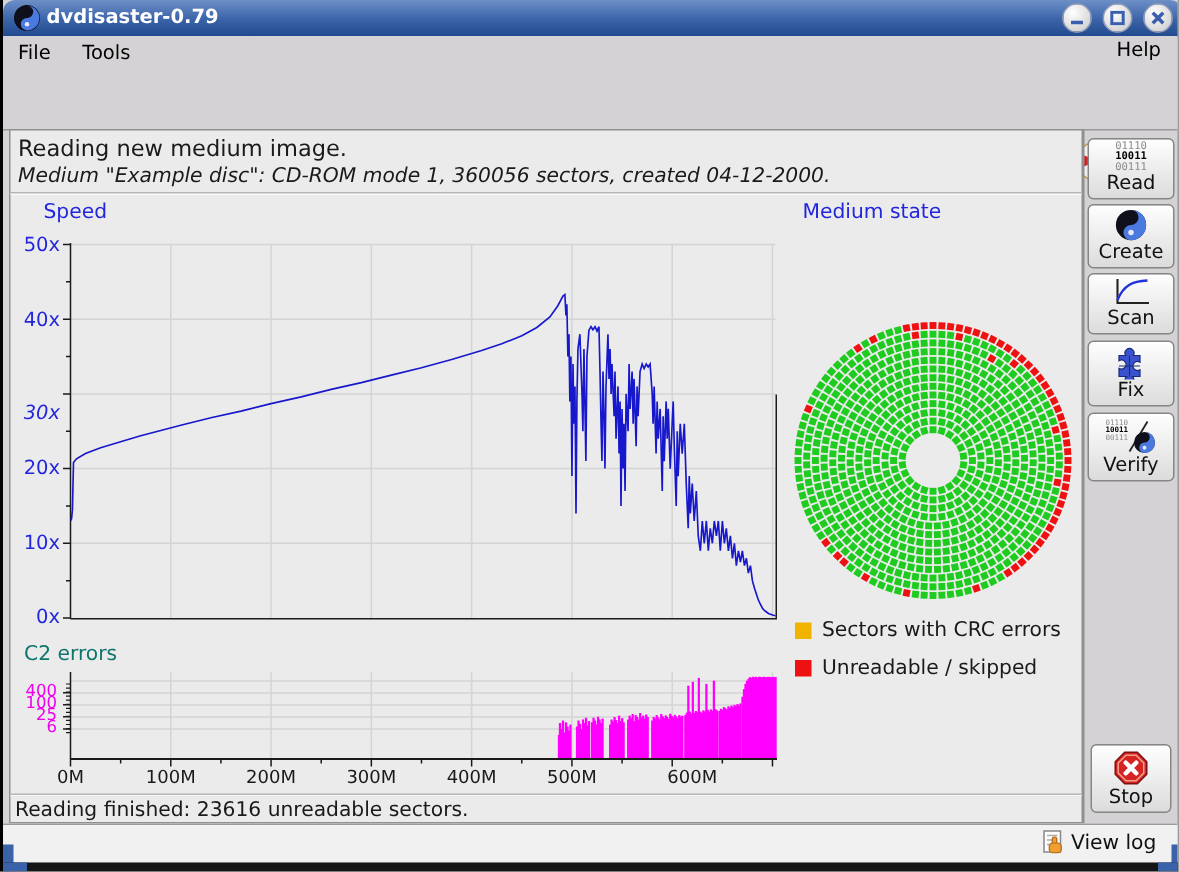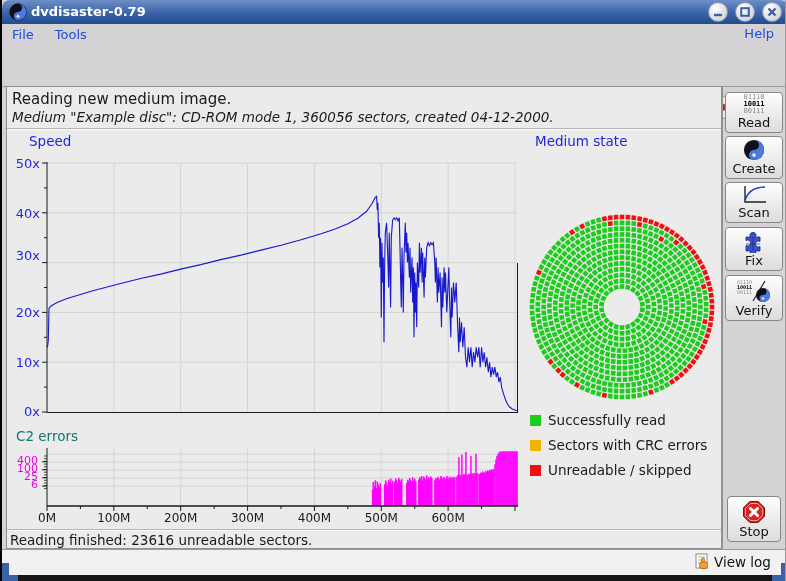--- a/index.html
+++ b/index.html
@@ -9,21 +9,21 @@
   .abs{position:absolute;}
   
   .titlebar{left:0;top:0;width:786px;height:24px;
     background:linear-gradient(#6d8fc6,#3a63a8 55%,#224a8e);
     border-radius:8px 8px 0 0;border-bottom:1px solid #17306b;}
   .title-text{left:29px;top:0;height:24px;line-height:24px;color:#fff;font-weight:bold;font-size:13px;}
   .wc{width:18px;height:18px;border-radius:50%;border:1px solid #8b98b8;
       background:radial-gradient(circle at 35% 30%,#ffffff,#c7c7c7);display:flex;align-items:center;justify-content:center;}
   
   .menubar{left:0;top:24px;width:786px;height:20px;background:#d5d2d5;}
-  .menuitem{display:inline-block;padding:2px 8px;font-size:13px;color:#1d4ed8;text-align:right;}
+  .menuitem{display:inline-block;padding:2px 8px;font-size:13px;color:#000000;text-align:right;}
   .toolbar{left:0;top:44px;width:786px;height:42px;background:#d5d2d5;border-bottom:1px solid #979797;}
   .tsep{top:48px;width:1px;height:34px;background:#a8a8a8;border-right:1px solid #f2f2f2;}
   .field{background:#fff;border:1px solid #7d7d7d;box-shadow:inset 1px 1px 0 #c9c9c9;
          font-family:"DejaVu Sans","Liberation Sans",sans-serif;font-size:13.5px;color:#111;padding:0 5px;box-sizing:border-box;}
   .combo{left:44px;top:50px;width:206px;height:30px;background:#fff;border:1px solid #7d7d7d;border-radius:2px;display:flex;}
   .combo-text{flex:1;line-height:28px;font-size:14px;padding-left:8px;color:#111;white-space:nowrap;}
   .combo-btn{width:24px;background:linear-gradient(#fcfcfc,#d8d8d8);border-left:1px solid #9a9a9a;display:flex;align-items:center;justify-content:center;}
   .arrow-down{width:0;height:0;border-left:5px solid transparent;border-right:5px solid transparent;border-top:6px solid #333;}
   
   .panel{left:4px;top:86px;width:716px;height:463px;background:#ebebeb;border:1px solid #909090;box-sizing:border-box;}
@@ -1134,43 +1134,39 @@
       <rect x="-2.3" y="-2.3" width="4.6" height="4.6" fill="#1ecb1e" transform="translate(61.6 12.9) rotate(337.5)"></rect>
       <rect x="-2.3" y="-2.3" width="4.6" height="4.6" fill="#1ecb1e" transform="translate(67.1 10.8) rotate(341.3)"></rect>
       <rect x="-2.3" y="-2.3" width="4.6" height="4.6" fill="#1ecb1e" transform="translate(72.7 9.1) rotate(345.0)"></rect>
       <rect x="-2.3" y="-2.3" width="4.6" height="4.6" fill="#ee1111" transform="translate(78.4 7.7) rotate(348.8)"></rect>
       <rect x="-2.3" y="-2.3" width="4.6" height="4.6" fill="#ee1111" transform="translate(84.3 6.8) rotate(352.5)"></rect>
       <rect x="-2.3" y="-2.3" width="4.6" height="4.6" fill="#ee1111" transform="translate(90.1 6.2) rotate(356.3)"></rect>
     </svg>
   <div id="tick-layer" class="abs" style="left:0;top:0;width:786px;height:581px;pointer-events:none">
       <div class="abs ylab-speed" style="left: 4px; top: 156px;">50x</div>
       <div class="abs ylab-speed" style="left: 4px; top: 206px;">40x</div>
-      <div class="abs ylab-speed" style="left: 4px; top: 248px;">30x</div>
+      <div class="abs ylab-speed" style="left: 4px; top: 268px; font-style: italic;">30x</div>
       <div class="abs ylab-speed" style="left: 4px; top: 305px;">20x</div>
       <div class="abs ylab-speed" style="left: 4px; top: 355px;">10x</div>
       <div class="abs ylab-speed" style="left: 4px; top: 404px;">0x</div>
       <div class="abs ylab-c2" style="left: 8px; top: 456px;">400</div>
       <div class="abs ylab-c2" style="left: 8px; top: 464px;">100</div>
       <div class="abs ylab-c2" style="left: 8px; top: 472px;">25</div>
       <div class="abs ylab-c2" style="left: 8px; top: 480px;">6</div>
       <div class="abs xlab" style="left: 15px; top: 511px;">0M</div>
       <div class="abs xlab" style="left: 81.8563px; top: 511px;">100M</div>
       <div class="abs xlab" style="left: 148.713px; top: 511px;">200M</div>
       <div class="abs xlab" style="left: 215.569px; top: 511px;">300M</div>
       <div class="abs xlab" style="left: 282.425px; top: 511px;">400M</div>
       <div class="abs xlab" style="left: 349.282px; top: 511px;">500M</div>
-      <div class="abs xlab" style="left: 416.138px; top: 511px;">600M</div>
+      <div class="abs xlab" style="left: 416.138px; top: 511px; text-align: right;">600M</div>
       <div class="abs xlab" style="left: 482.994px; top: 511px; margin-top: 42px;">700M</div>
     </div>
 
   <div class="abs" style="left:528px;top:410px">
-    <div class="legend-row" style="margin-bottom:5px">
-      <div class="legend-swatch" style="background: rgb(30, 203, 30);"></div>
-      <div class="legend-label">Successfully read</div>
-    </div>
     <div class="legend-row" style="margin-bottom:5px">
       <div class="legend-swatch" style="background: rgb(240, 180, 0);"></div>
       <div class="legend-label">Sectors with CRC errors</div>
     </div>
     <div class="legend-row">
       <div class="legend-swatch" style="background: rgb(238, 17, 17);"></div>
       <div class="legend-label">Unreadable / skipped</div>
     </div>
   </div>
 

